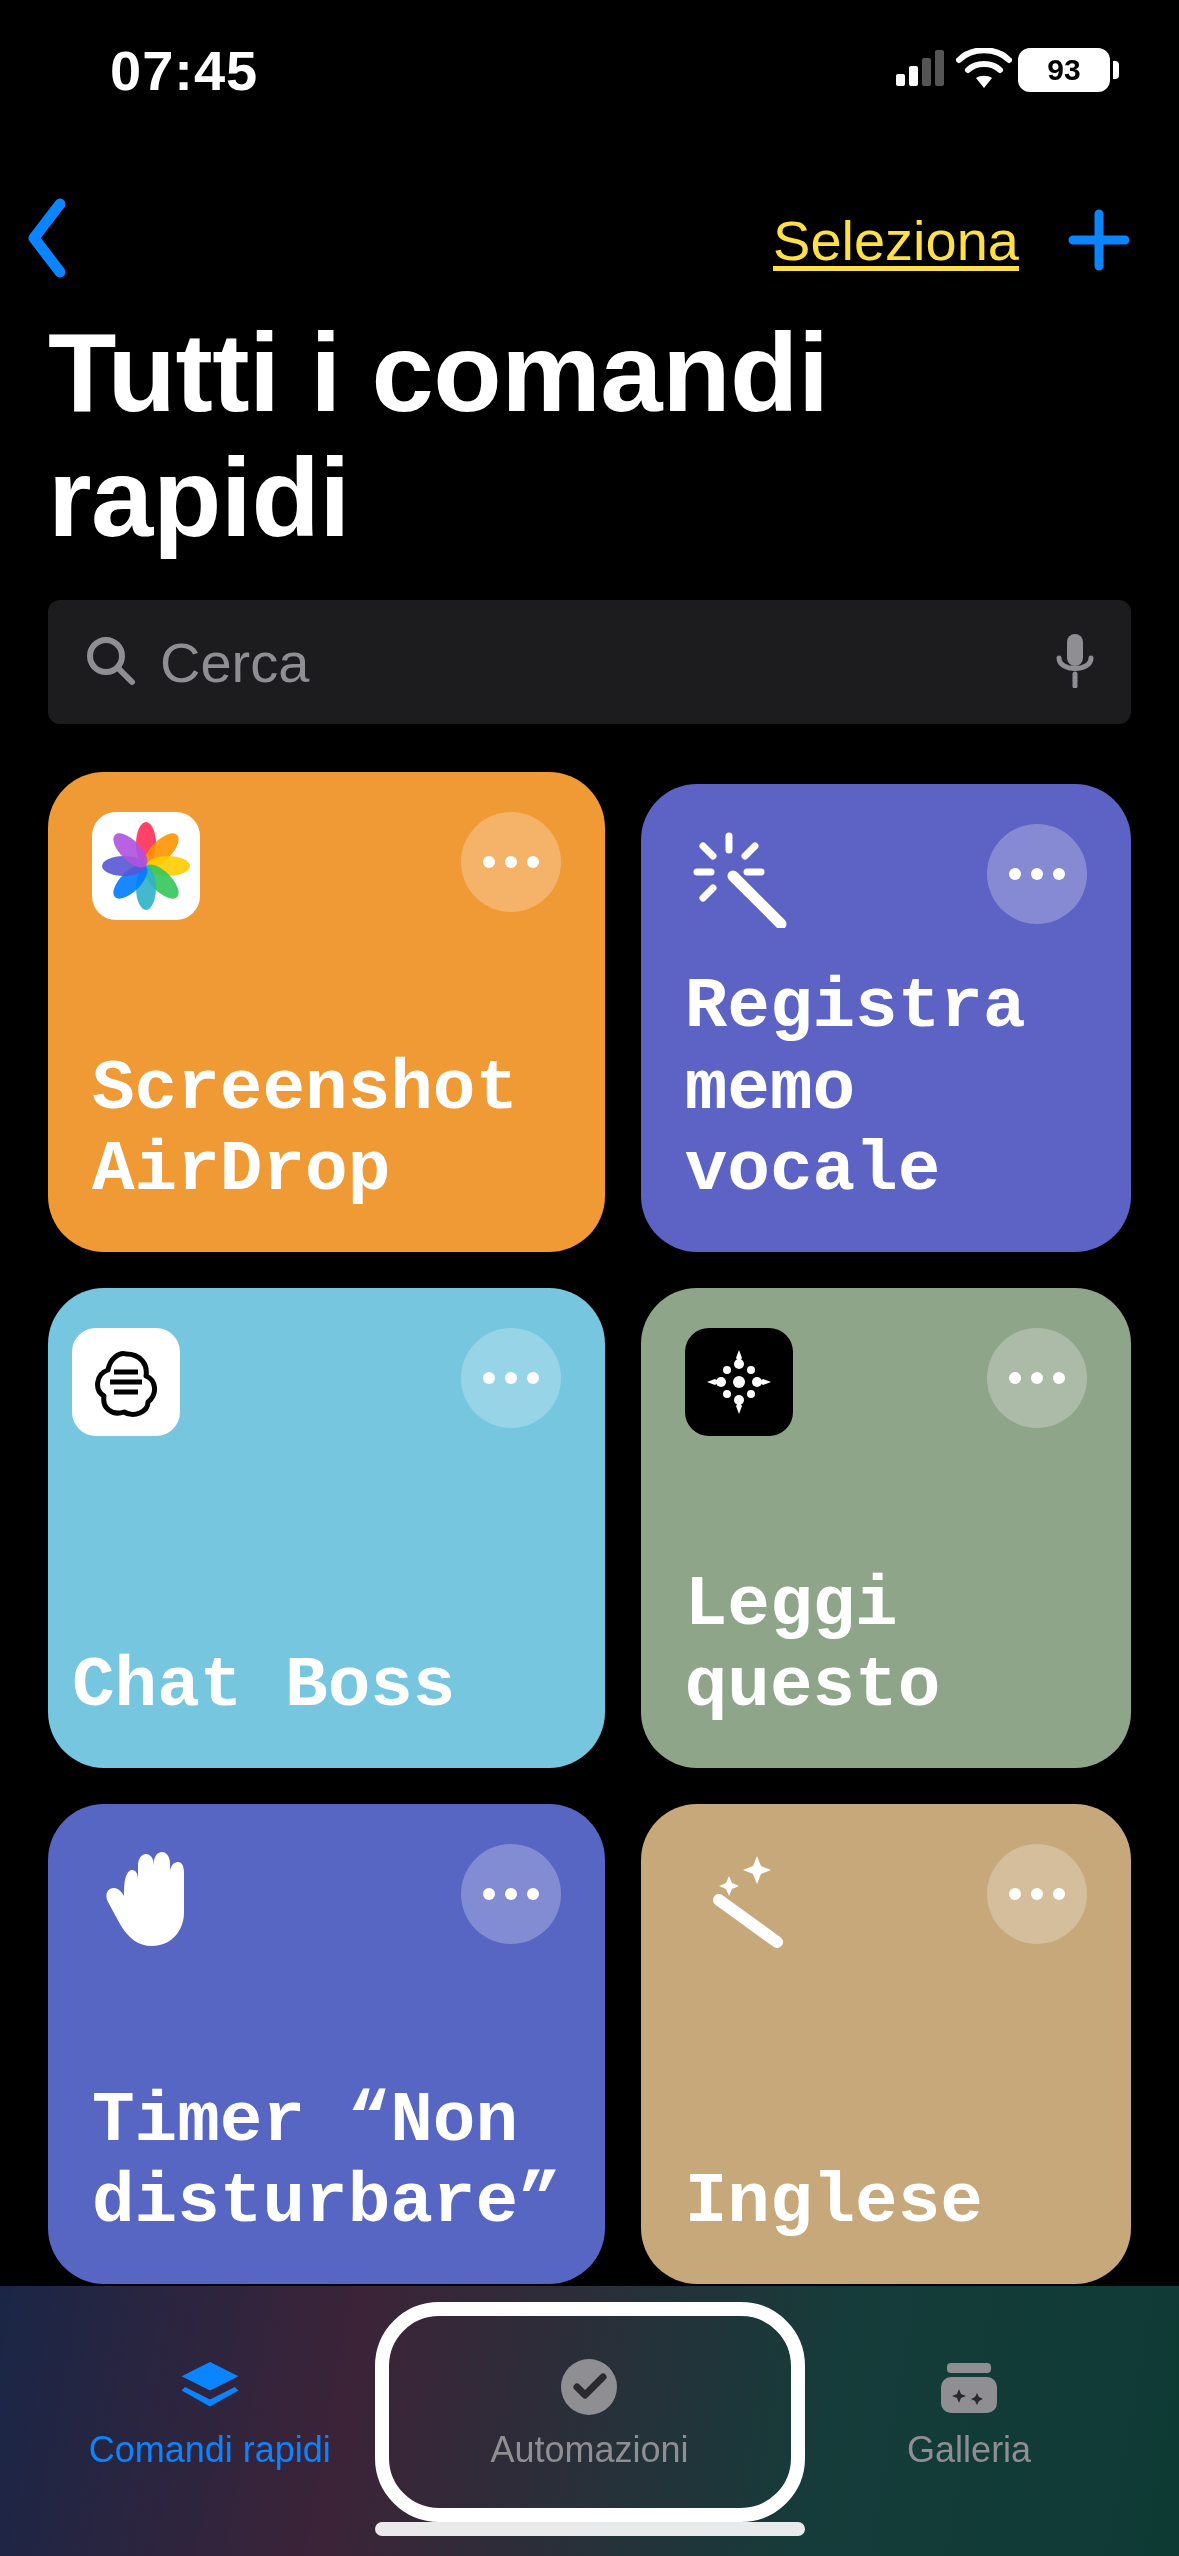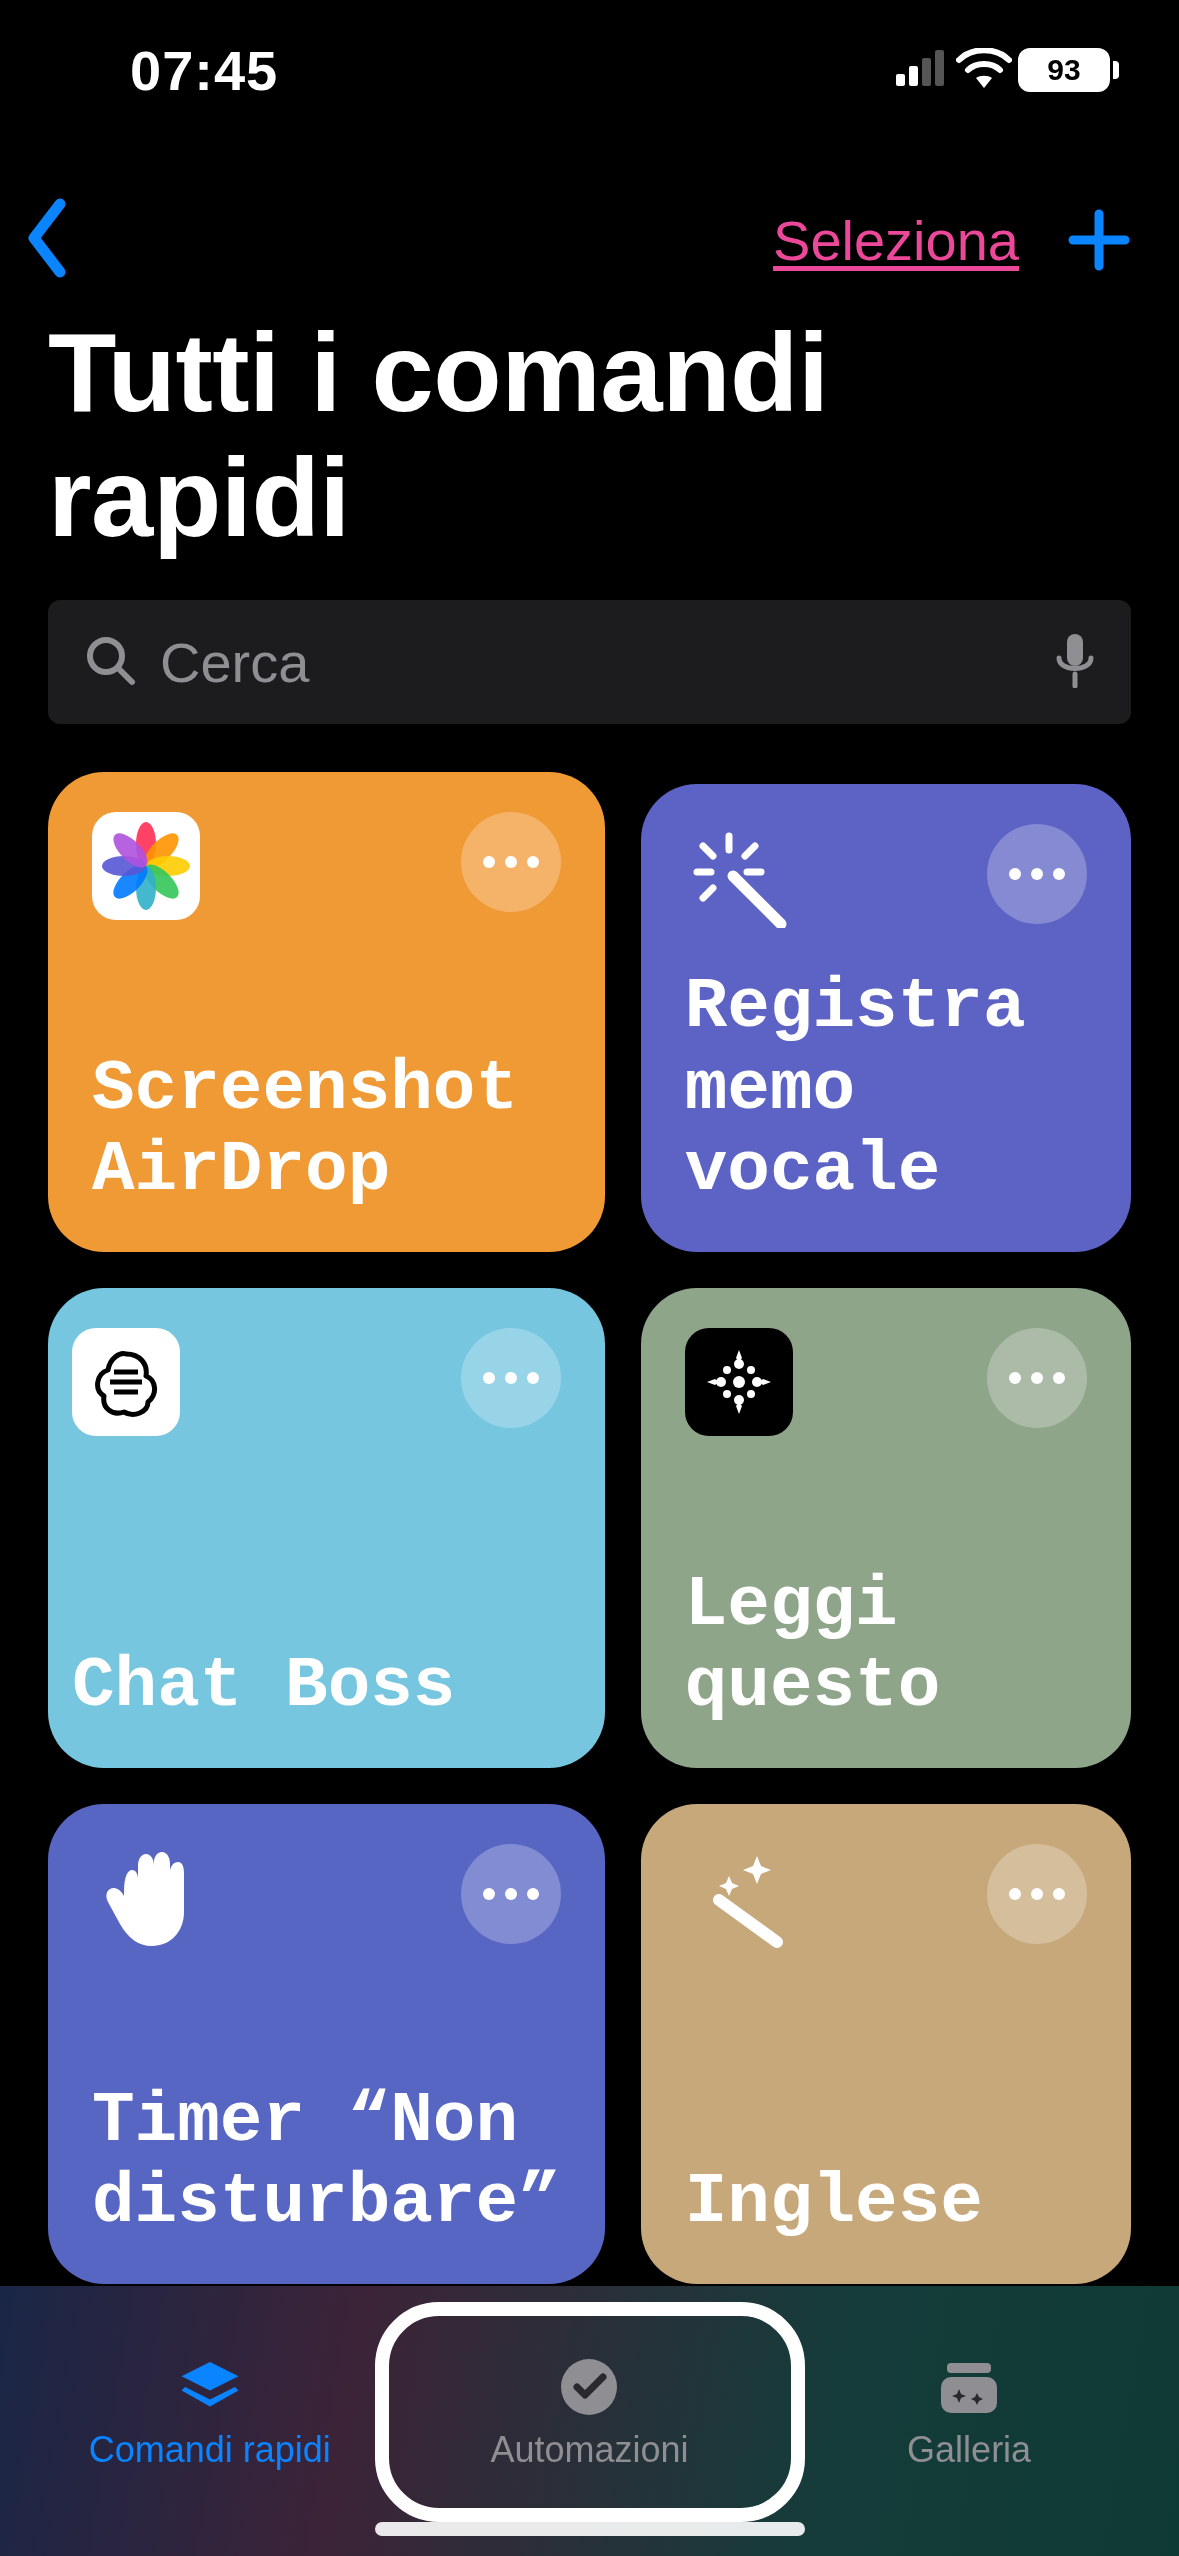--- a/index.html
+++ b/index.html
@@ -1,29 +1,29 @@
 <!DOCTYPE html>
 <html><head>
 <meta charset="utf-8">
 <style>
   * { box-sizing: border-box; margin: 0; padding: 0; -webkit-font-smoothing: antialiased; }
   html, body { width: 1179px; height: 2556px; background: #000; font-family: -apple-system, "SF Pro Display", "Helvetica Neue", Arial, sans-serif; color: #fff; overflow: hidden; }
 
   
-  .status-bar { position: absolute; top: 0; left: 0; right: 0; height: 140px; display: flex; align-items: center; justify-content: space-between; padding: 0 60px 0 110px; margin-left: 20px; }
+  .status-bar { position: absolute; top: 0; left: 0; right: 0; height: 140px; display: flex; align-items: center; justify-content: space-between; padding: 0 60px 0 110px; }
   .status-time { font-size: 56px; font-weight: 600; letter-spacing: 1px; }
   .status-right { display: flex; align-items: center; gap: 6px; }
   .battery-pill { display:flex; align-items:center; }
   .battery-box { width: 92px; height: 44px; background:#fff; border-radius:12px; color:#000; font-size:30px; font-weight:700; display:flex; align-items:center; justify-content:center; }
   .battery-nub { width:6px; height:18px; background:#fff; border-radius:0 4px 4px 0; margin-left:3px; }
 
   
   .nav-row { position:absolute; top:180px; left:0; right:0; height:120px; display:flex; align-items:center; justify-content:space-between; padding:0 40px 0 20px; }
   .nav-right { display:flex; align-items:center; gap:40px; }
-  .select-link { color:#ec4899; font-size:56px; font-weight:400; text-decoration:underline; text-underline-offset:6px; }
+  .select-link { color:#fde047; font-size:56px; font-weight:400; text-decoration:underline; text-underline-offset:6px; }
   .plus-btn { color:#0a84ff; display:flex; align-items:center; justify-content:center; width:80px; height:80px; }
 
   
   .page-title { position:absolute; top:310px; left:48px; right:48px; font-size:112px; font-weight:700; line-height:1.12; letter-spacing:-0.5px; }
 
   
   .search-bar { position:absolute; top:600px; left:48px; right:48px; height:124px; background:#1c1c1e; border-radius:12px; display:flex; align-items:center; padding:0 36px; gap:24px; }
   .search-placeholder { color:#8e8e93; font-size:56px; flex:1; }
   .mic-icon { color:#8e8e93; }
 

